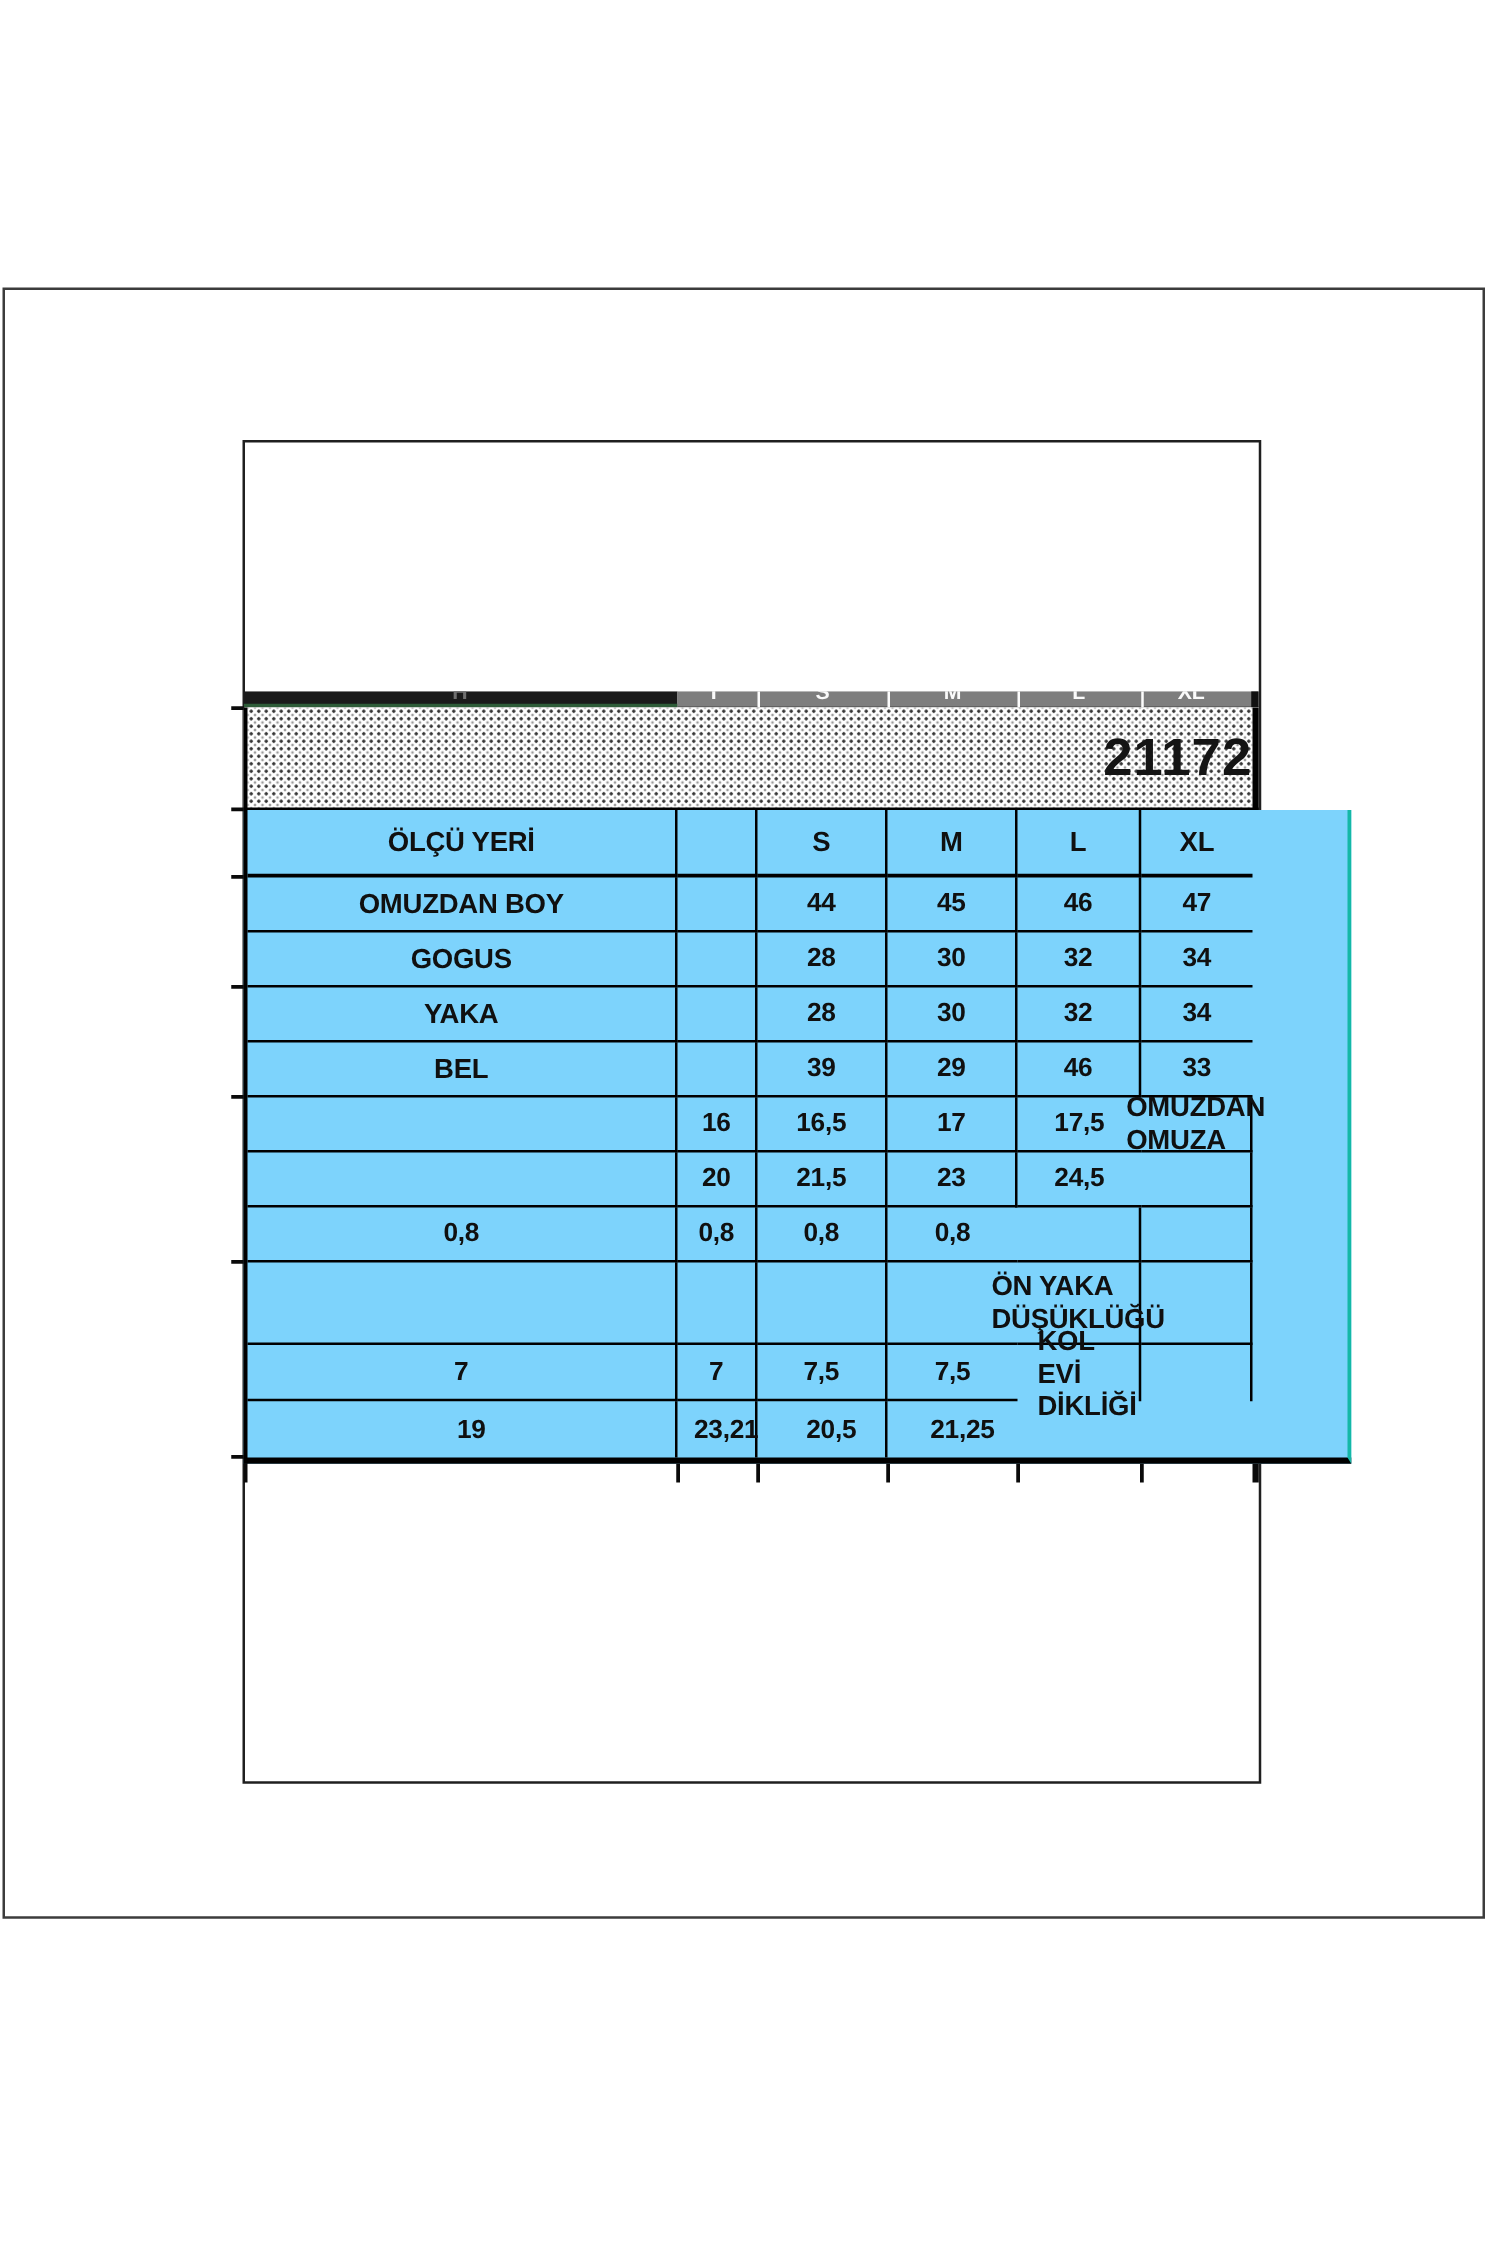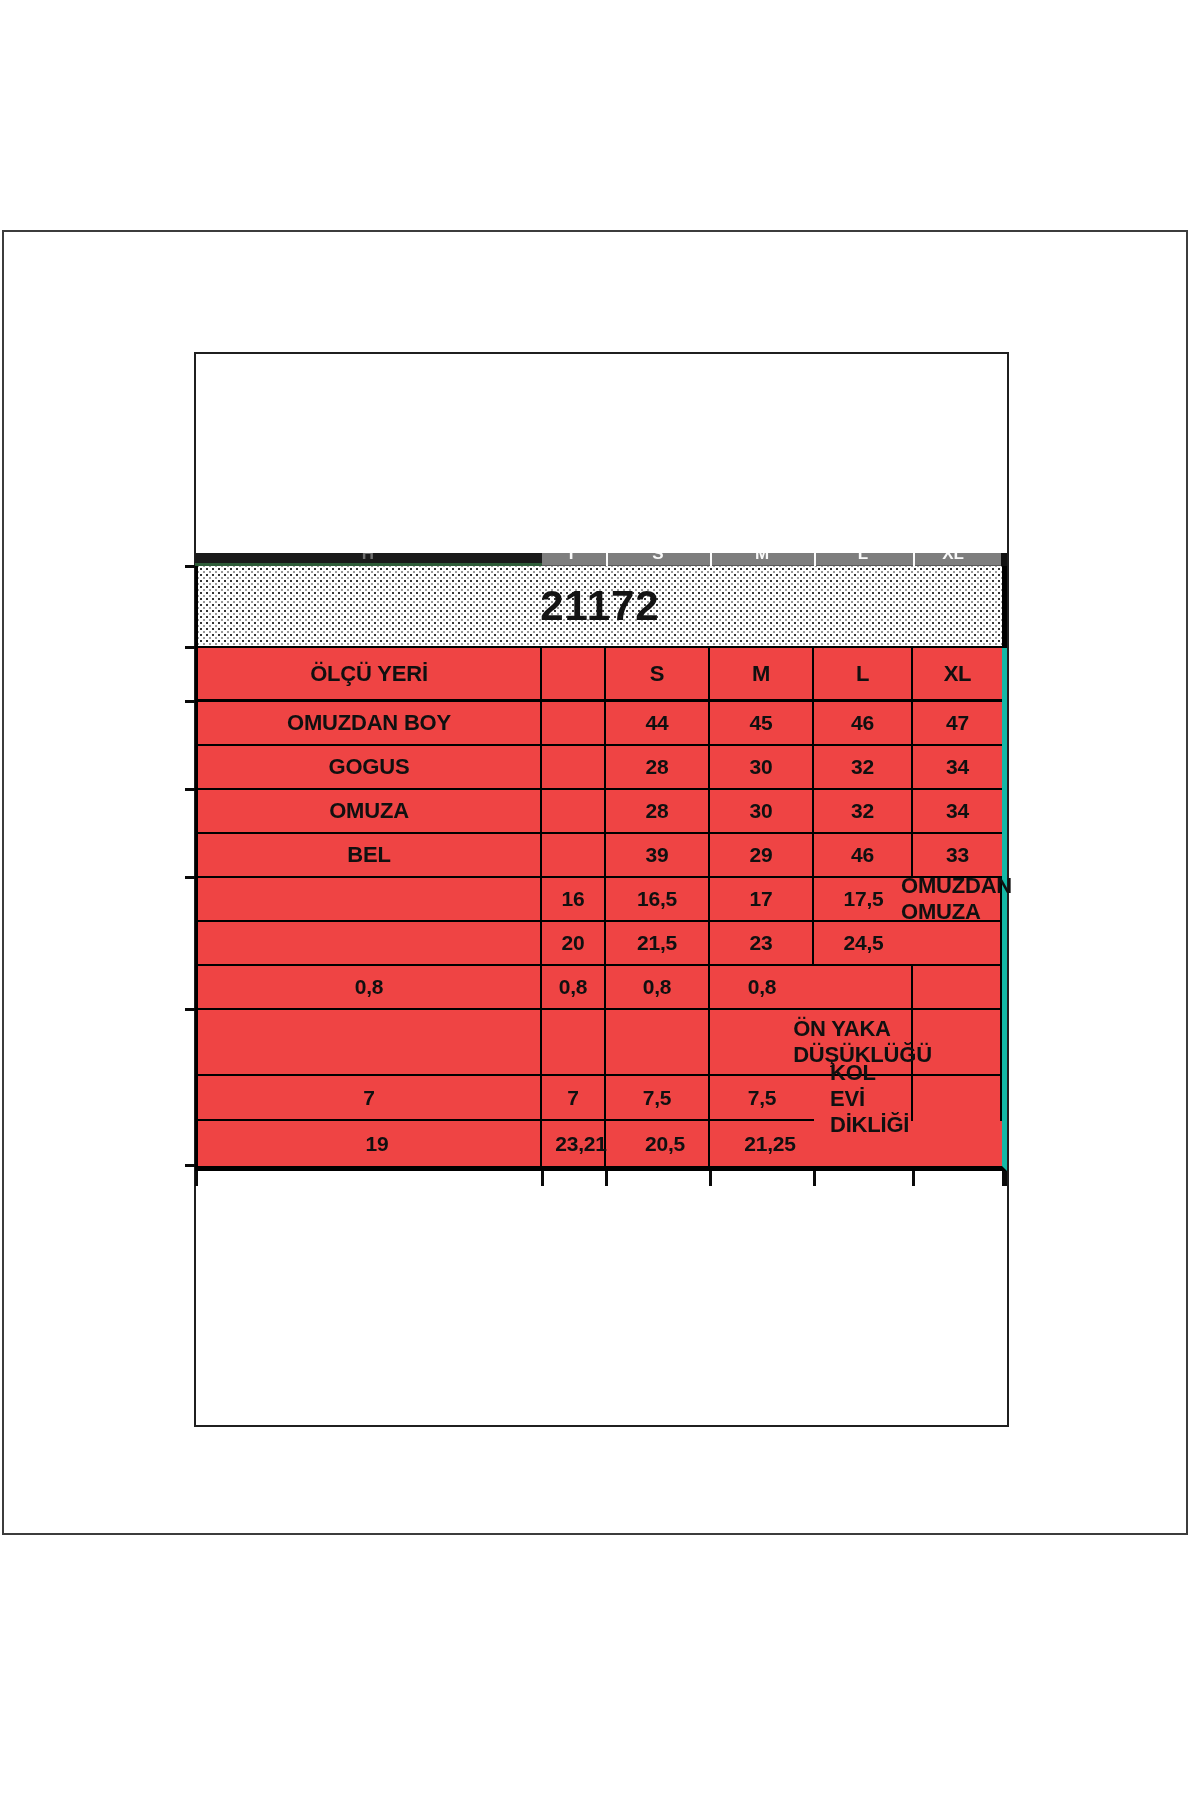--- a/index.html
+++ b/index.html
@@ -21,26 +21,26 @@
   .cl{position:absolute;top:-9px;font-weight:bold;font-size:17px;color:#fafafa;transform:translateX(-50%);
       letter-spacing:0;white-space:nowrap;}
   .cl.dim{color:#6f6f6f;}
   
   .band{left:195px;top:566px;width:812px;height:82px;box-sizing:border-box;
         border-left:3px solid #000;border-right:5px solid #000;border-bottom:2px solid #000;
         background-color:#fff;
         background-image:radial-gradient(circle,#343434 1.1px,transparent 1.5px),
                          radial-gradient(circle,#9b9b9b .9px,transparent 1.3px);
         background-size:6px 6px,6px 6px;background-position:0 0,3px 3px;
-        display:flex;align-items:center;justify-content:center;}
+        display:flex;align-items:center;justify-content:flex-end;}
   .code{font-weight:bold;font-size:42px;color:#141414;letter-spacing:1px;}
   
-  .tbl{left:195px;top:648px;width:812px;box-sizing:border-box;
-       border-left:3px solid #000;border-right:5px solid #14b8a6;border-bottom:5px solid #000;
-       display:grid;background:#ef4444;
+  .tbl{left:195px;top:648px;width:886px;box-sizing:border-box;
+       border-left:3px solid #000;border-right:3px solid #14b8a6;border-bottom:5px solid #000;
+       display:grid;background:#7dd3fc;
        grid-template-columns:344px 64px 104px 104px 99px 89px;
        grid-template-rows:54px repeat(7,44px) 66px 45px 45px;}
   .c{border-right:2px solid #000;border-bottom:2px solid #000;box-sizing:border-box;
      display:flex;align-items:center;justify-content:center;
      font-weight:bold;font-size:21px;color:#101010;letter-spacing:-0.2px;}
   .c.lastcol{border-right:none;}
   .c.lastrow{border-bottom:none;margin-left:16px;}
   .c.hdr{font-size:22px;border-bottom-width:3px;}
   .c.lbl{font-size:22px;}
   
@@ -87,21 +87,21 @@
       <div class="c">44</div>
       <div class="c">45</div>
       <div class="c">46</div>
       <div class="c lastcol">47</div>
       <div class="c lbl">GOGUS</div>
       <div class="c"></div>
       <div class="c">28</div>
       <div class="c">30</div>
       <div class="c">32</div>
       <div class="c lastcol">34</div>
-      <div class="c lbl">OMUZA</div>
+      <div class="c lbl">YAKA</div>
       <div class="c"></div>
       <div class="c">28</div>
       <div class="c">30</div>
       <div class="c">32</div>
       <div class="c lastcol">34</div>
       <div class="c lbl">BEL</div>
       <div class="c"></div>
       <div class="c">39</div>
       <div class="c">29</div>
       <div class="c">46</div>

